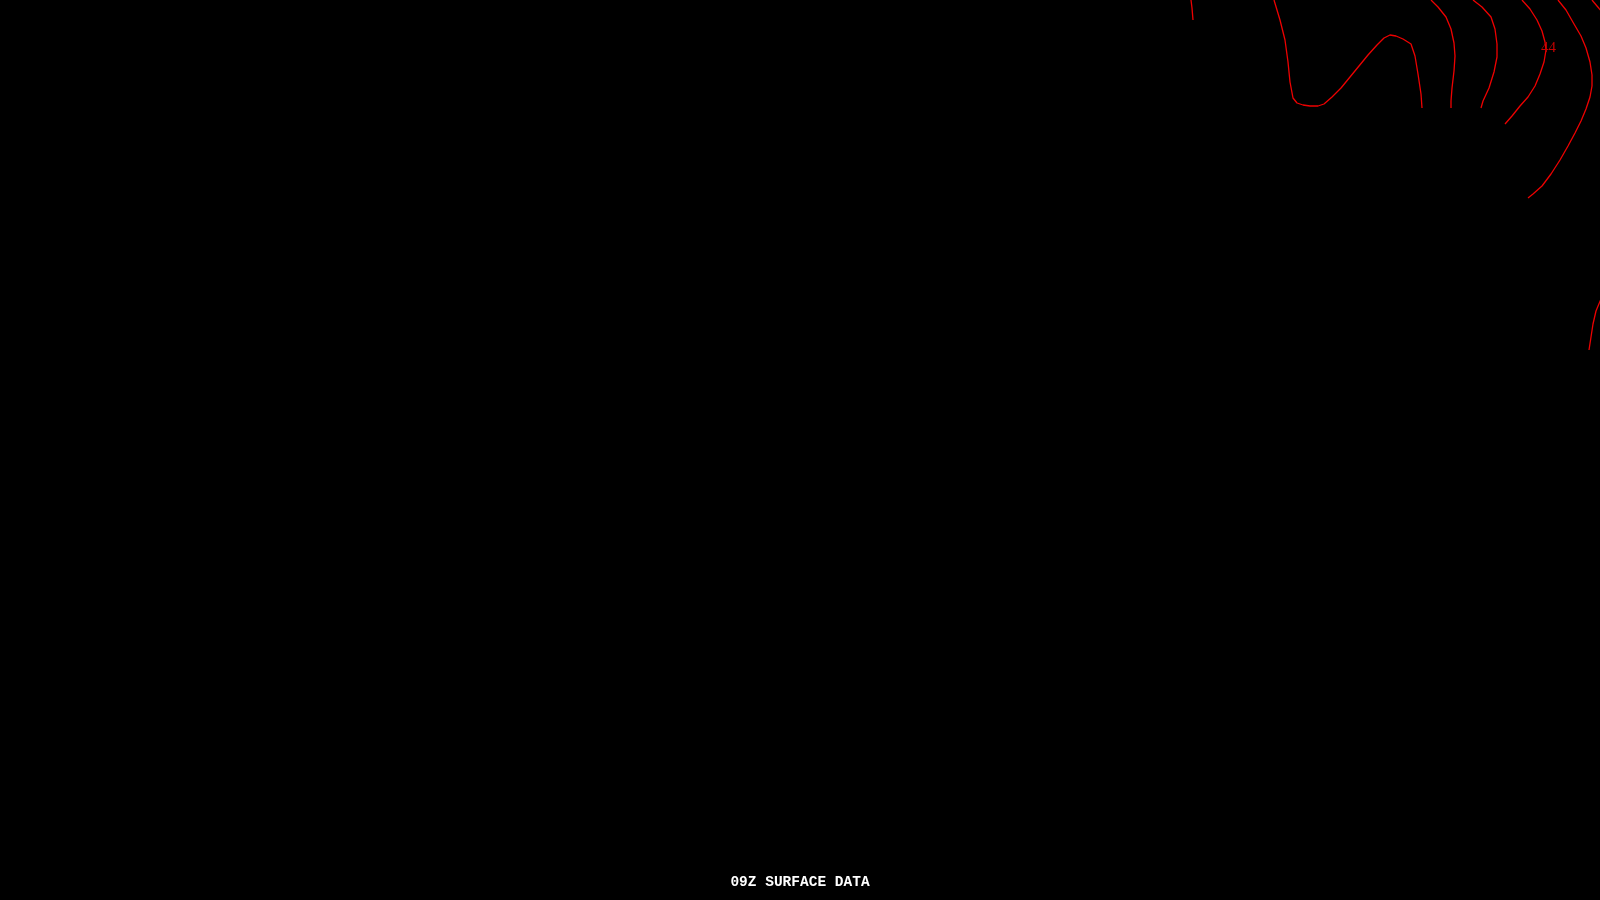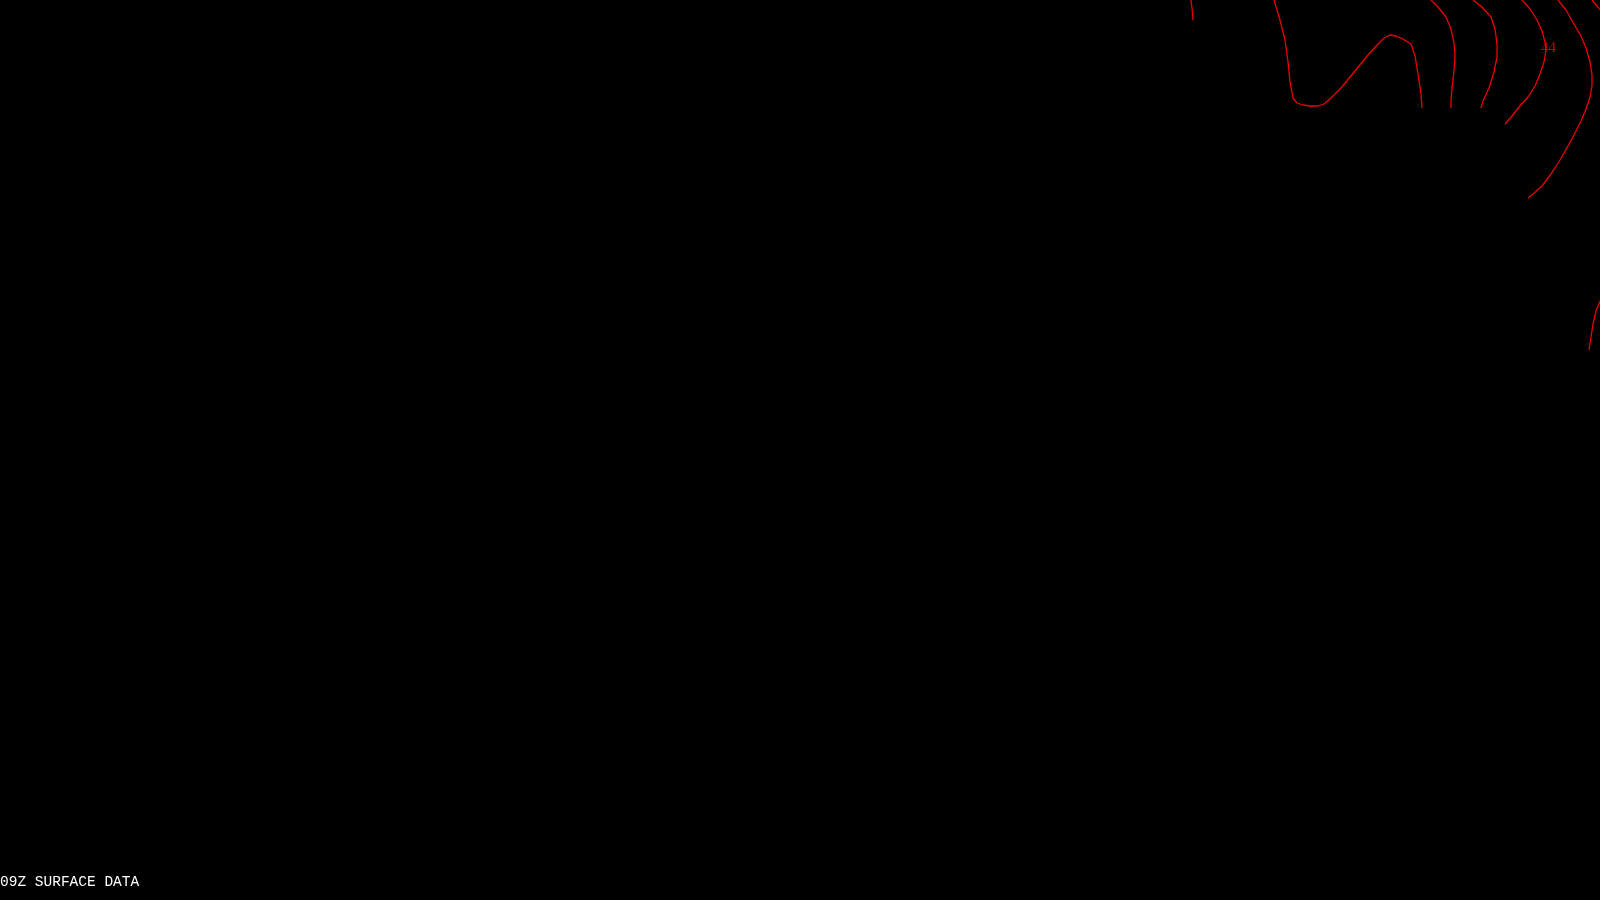--- a/index.html
+++ b/index.html
@@ -25,23 +25,24 @@
   }
   .contour-label-text {
     font-family: "Liberation Serif", serif;
     font-size: 15px;
   }
   .map-caption {
     position: absolute;
     left: 0;
     right: 0;
     bottom: 11px;
+    text-align: center;
     font-family: "Liberation Mono", "DejaVu Sans Mono", monospace;
     font-size: 14.5px;
-    font-weight: normal;
+    font-weight: bold;
     letter-spacing: 0px;
     line-height: 13px;
     white-space: pre;
   }
 </style>
 </head>
 <body style="background: rgb(0, 0, 0);">
 
 <div class="screen" style="background: rgb(0, 0, 0);">
   <svg class="contour-svg" viewBox="0 0 1600 900" xmlns="http://www.w3.org/2000/svg">

